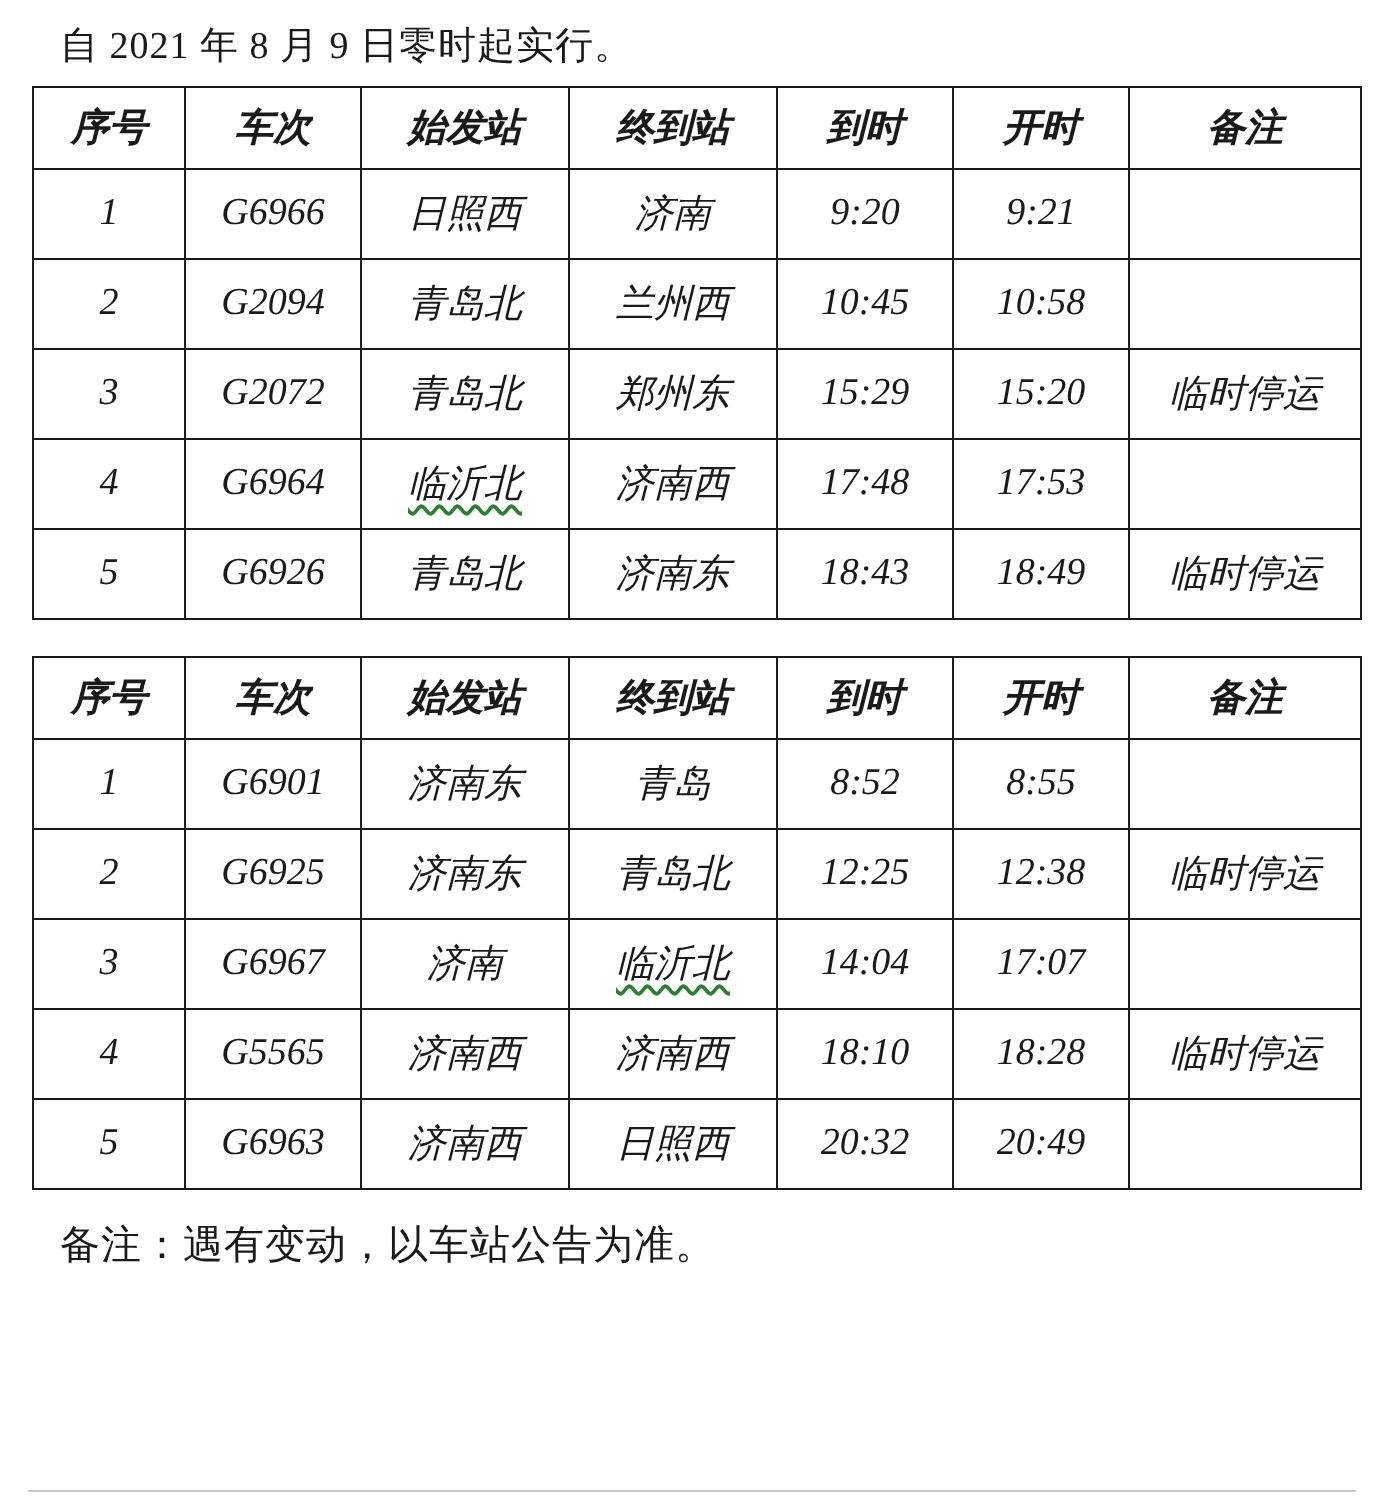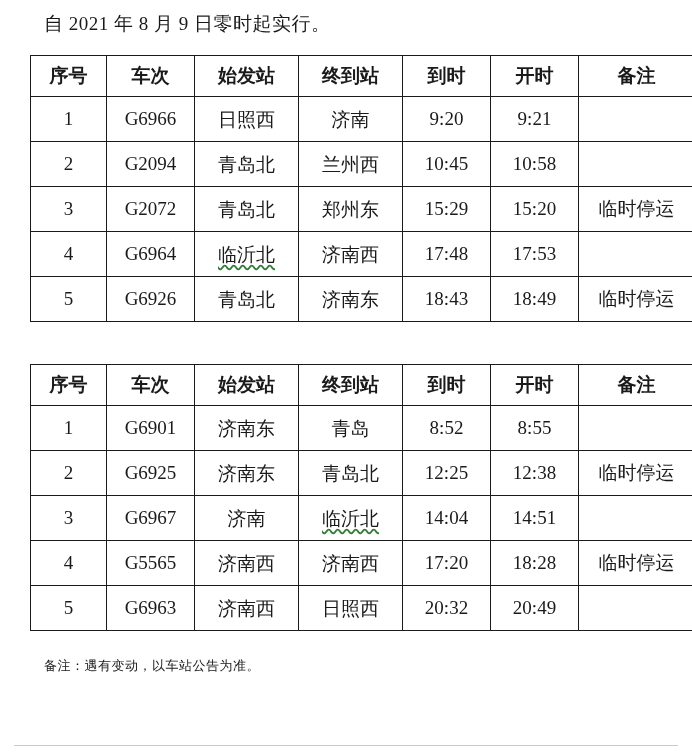--- a/index.html
+++ b/index.html
@@ -12,34 +12,35 @@
     height: 754px;
     font-family: "Liberation Serif", serif;
     color: #1a1a1a;
     overflow: hidden;
   }
   .page {
     width: 692px;
     height: 754px;
     position: relative;
     box-sizing: border-box;
-    padding: 0 30px;
+    padding: 0 16px;
   }
   .intro {
     font-size: 19px;
     line-height: 1;
     padding: 14px 0 10px 14px;
     letter-spacing: 0.5px;
     white-space: nowrap;
   }
   table.sched {
     border-collapse: collapse;
     width: 664px;
-    margin: 12px auto;
+    margin: 0 auto;
     table-layout: fixed;
+    font-style: italic;
   }
   table.sched td, table.sched th {
     border: 1px solid #1a1a1a;
     text-align: center;
     vertical-align: middle;
     font-size: 19px;
     font-weight: normal;
     padding: 0;
     height: 44px;
     white-space: nowrap;
@@ -63,21 +64,21 @@
   }
   .wavy {
     text-decoration: underline wavy #2e7d32;
     text-decoration-skip-ink: none;
     text-underline-offset: 4px;
   }
   .gap {
     height: 18px;
   }
   .footer {
-    font-size: 13px;
+    font-size: 20px;
     padding: 14px 0 0 14px;
     letter-spacing: 0.5px;
     white-space: nowrap;
   }
   .bottom-rule {
     position: absolute;
     left: 14px;
     right: 14px;
     bottom: 8px;
     height: 1px;
@@ -234,33 +235,33 @@
       <tr>
         <td>3</td>
         <td>G6967</td>
         <td>
             <span class="cell-inner">济南</span>
           </td>
         <td>
             <span class="cell-inner wavy">临沂北</span>
           </td>
         <td>14:04</td>
-        <td>14:51</td>
+        <td>17:07</td>
         <td></td>
       </tr>
       <tr>
         <td>4</td>
         <td>G5565</td>
         <td>
             <span class="cell-inner">济南西</span>
           </td>
         <td>
             <span class="cell-inner">济南西</span>
           </td>
-        <td>17:20</td>
+        <td>18:10</td>
         <td>18:28</td>
         <td>临时停运</td>
       </tr>
       <tr>
         <td>5</td>
         <td>G6963</td>
         <td>
             <span class="cell-inner">济南西</span>
           </td>
         <td>

